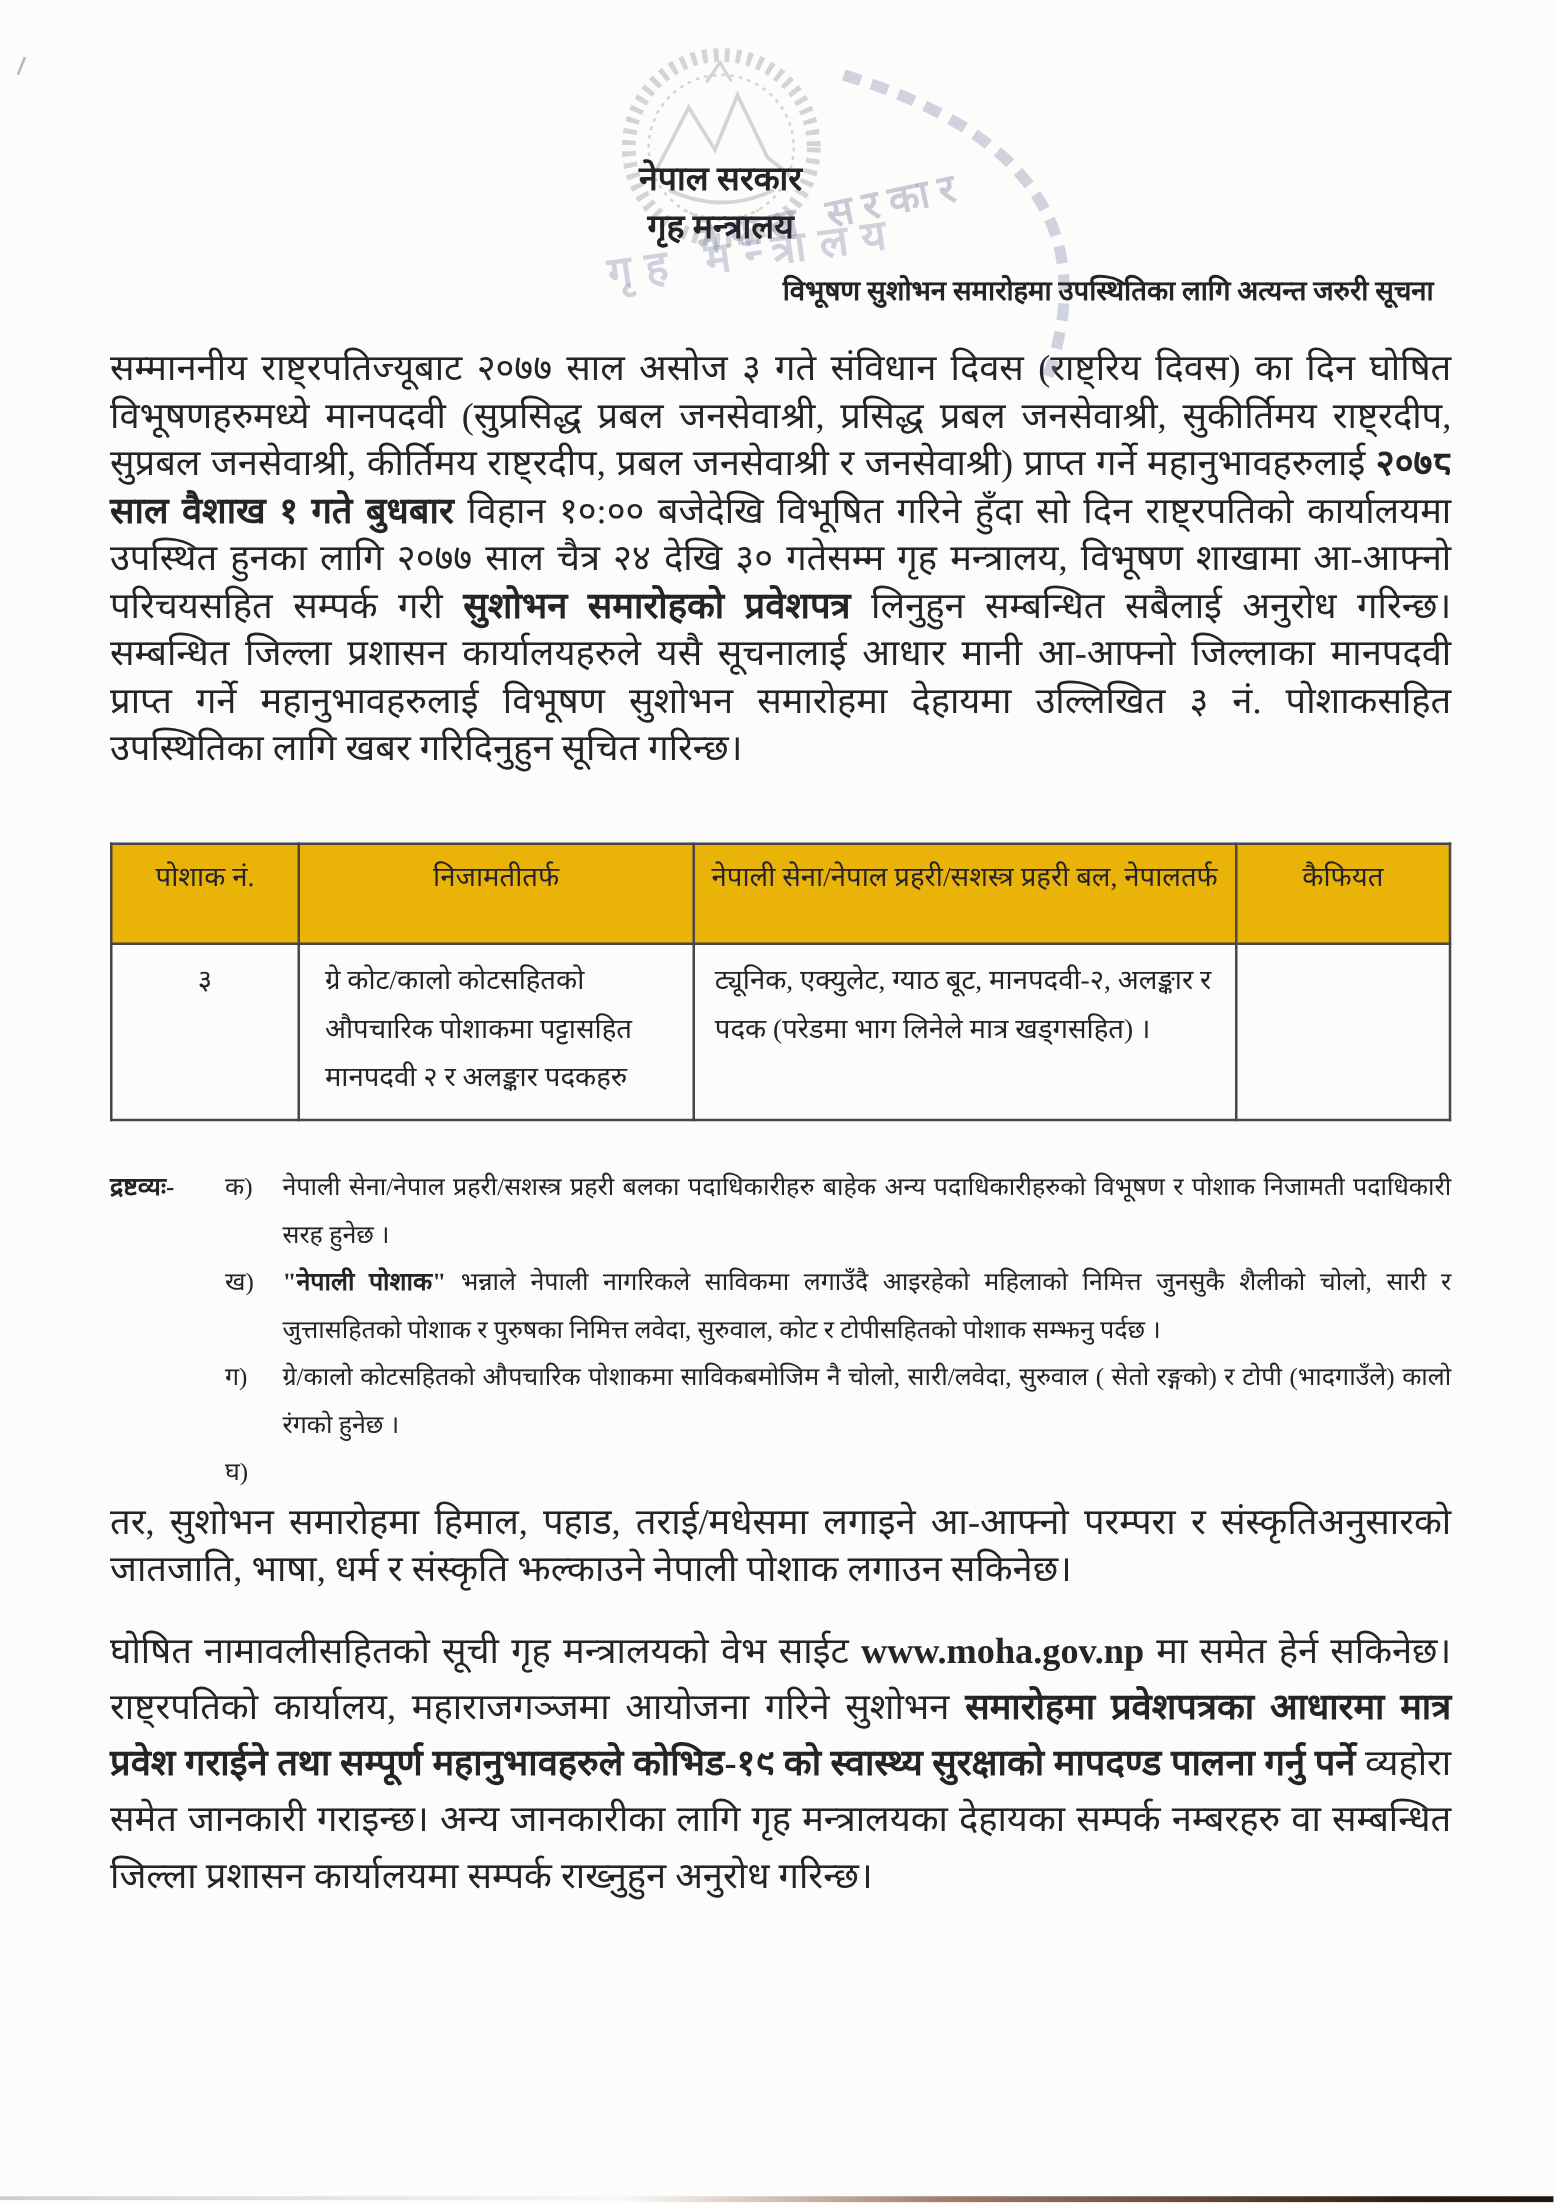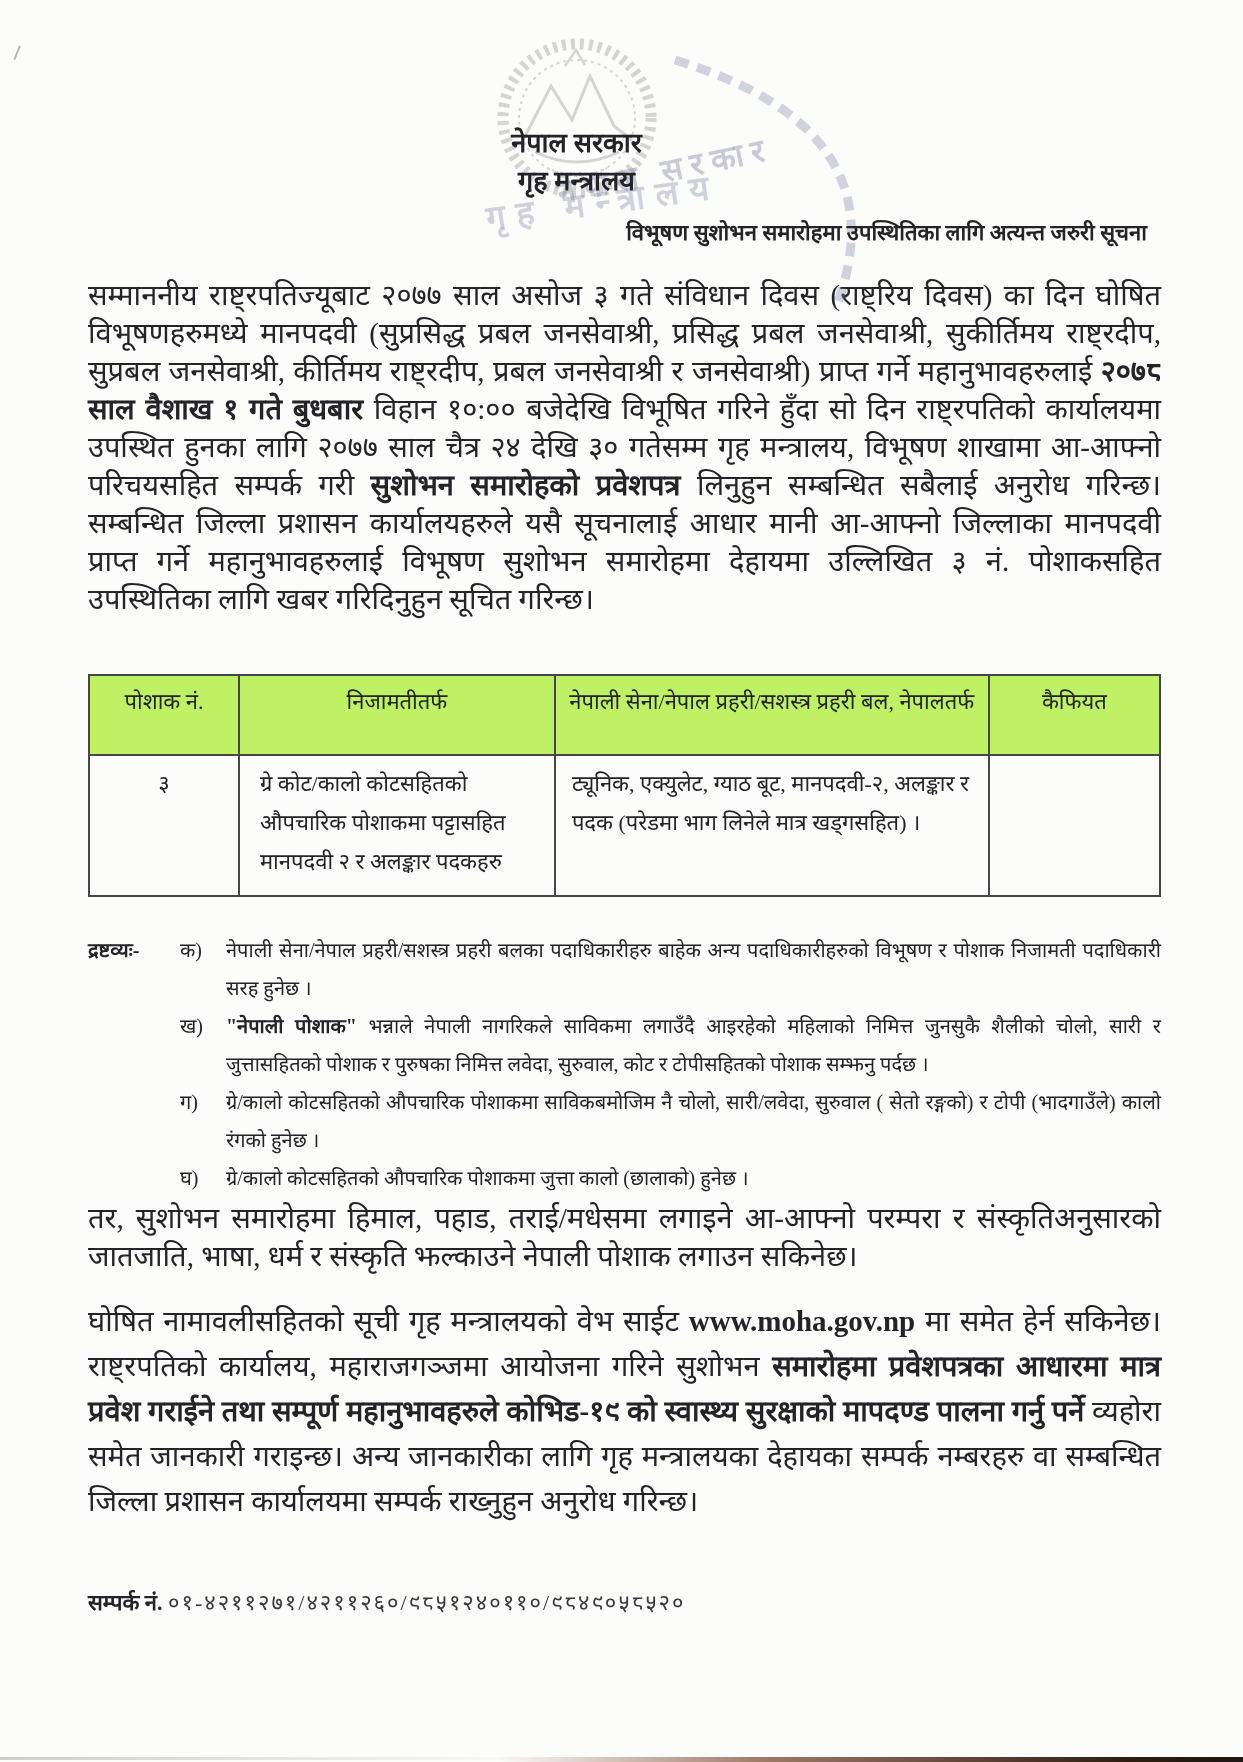--- a/index.html
+++ b/index.html
@@ -46,21 +46,21 @@
   .para1 { margin-top:26px; }
   b { font-weight:bold; }
 
   
   .dress-table {
     width:100%; border-collapse:collapse; margin-top:56px;
     font-size:22px;
   }
   .dress-table th, .dress-table td { border:2px solid #47474a; }
   .dress-table th {
-    background:#bef264; font-weight:normal; vertical-align:top;
+    background:#eab308; font-weight:normal; vertical-align:top;
     padding:8px 10px; height:80px; line-height:36px; text-align:center;
   }
   .dress-table td {
     vertical-align:top; padding:8px 16px 14px; line-height:39px; height:116px;
     background:#fcfcfa;
   }
   .c1 { width:14%; }
   .c2 { width:29.5%; }
   .c3 { width:40.5%; }
   .c4 { width:16%; }
@@ -159,28 +159,25 @@
         <span class="ntext"><b>"नेपाली पोशाक"</b><span> भन्नाले नेपाली नागरिकले साविकमा लगाउँदै आइरहेको महिलाको निमित्त जुनसुकै शैलीको चोलो, सारी र जुत्तासहितको पोशाक र पुरुषका निमित्त लवेदा, सुरुवाल, कोट र टोपीसहितको पोशाक सम्झनु पर्दछ ।</span></span>
       </div>
       <div class="note">
         <span class="lead"></span>
         <span class="nlabel">ग)</span>
         <span class="ntext">ग्रे/कालो कोटसहितको औपचारिक पोशाकमा साविकबमोजिम नै चोलो, सारी/लवेदा, सुरुवाल ( सेतो रङ्गको) र टोपी (भादगाउँले) कालो रंगको हुनेछ ।</span>
       </div>
       <div class="note">
         <span class="lead"></span>
         <span class="nlabel">घ)</span>
-        <span class="ntext">ग्रे/कालो कोटसहितको औपचारिक पोशाकमा जुत्ता कालो (छालाको) हुनेछ ।</span>
       </div>
     </section>
 
     <p class="body tara">तर, सुशोभन समारोहमा हिमाल, पहाड, तराई/मधेसमा लगाइने आ-आफ्नो परम्परा र संस्कृतिअनुसारको जातजाति, भाषा, धर्म र संस्कृति झल्काउने नेपाली पोशाक लगाउन सकिनेछ।</p>
 
     <p class="body closing"><span>घोषित नामावलीसहितको सूची गृह मन्त्रालयको वेभ साईट </span><b>www.moha.gov.np</b><span> मा समेत हेर्न सकिनेछ। राष्ट्रपतिको कार्यालय, महाराजगञ्जमा आयोजना गरिने सुशोभन </span><b>समारोहमा प्रवेशपत्रका आधारमा मात्र प्रवेश गराईने तथा सम्पूर्ण महानुभावहरुले कोभिड-१९ को स्वास्थ्य सुरक्षाको मापदण्ड पालना गर्नु पर्ने</b><span> व्यहोरा समेत जानकारी गराइन्छ। अन्य जानकारीका लागि गृह मन्त्रालयका देहायका सम्पर्क नम्बरहरु वा सम्बन्धित जिल्ला प्रशासन कार्यालयमा सम्पर्क राख्नुहुन अनुरोध गरिन्छ।</span></p>
 
-    <p class="contact"><span class="clabel">सम्पर्क नं.</span>
-      <span class="nums">०१-४२११२७१/४२११२६०/९८५१२४०११०/९८४९०५८५२०</span></p>
 
   </div>
 
   <div class="bottom-smudge"></div>
   <div class="bottom-edge"></div>
 </div>
 
 </body></html>

